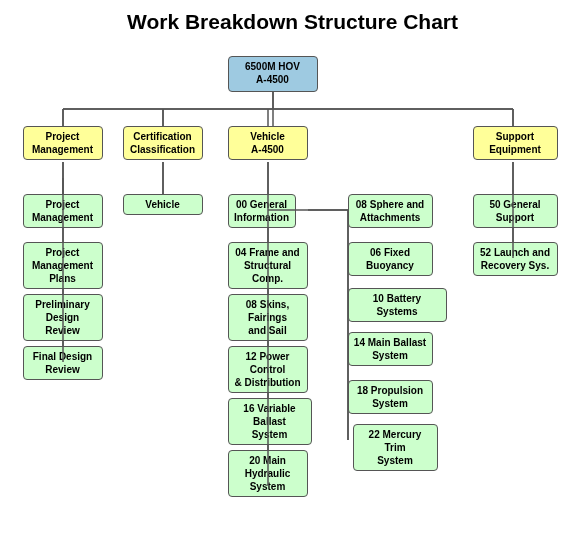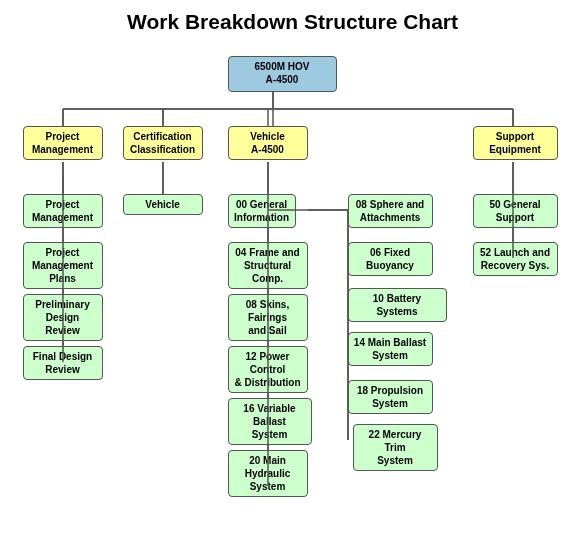--- a/index.html
+++ b/index.html
@@ -120,21 +120,21 @@
       <line x1="335" y1="211" x2="335" y2="211"></line>
       <line x1="335" y1="257" x2="335" y2="257"></line>
       <line x1="335" y1="302" x2="335" y2="302"></line>
       <line x1="335" y1="349" x2="335" y2="349"></line>
       <line x1="335" y1="394" x2="335" y2="394"></line>
 
       <line x1="500" y1="116" x2="500" y2="148"></line>
       <line x1="500" y1="180" x2="500" y2="196"></line>
     </svg>
 
-    <div class="node node-blue" style="left:215px; top:10px; width:109px; min-height:36px;">
+    <div class="node node-blue" style="left:215px; top:10px; width:90px; min-height:36px;">
       <span style="white-space:pre-line;">6500M HOV
 A-4500</span>
     </div>
 
     <div class="node node-yellow" style="left:10px; top:80px; width:80px;">
       <span style="white-space:pre-line;">Project
 Management</span>
     </div>
     <div class="node node-yellow" style="left:110px; top:80px; width:80px;">
       <span style="white-space:pre-line;">Certification

